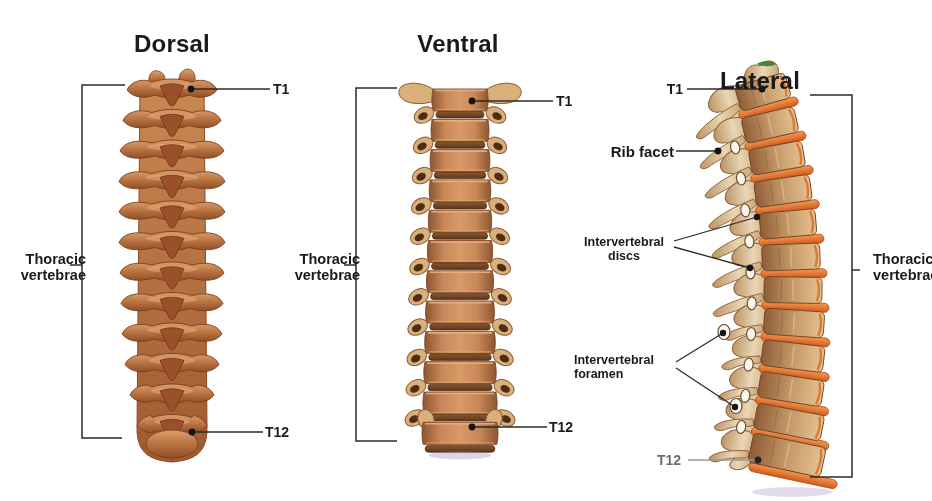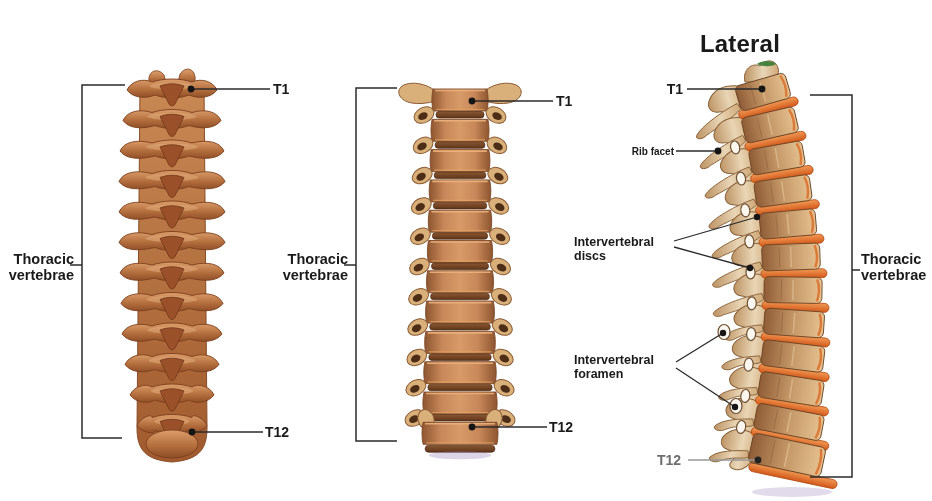--- a/index.html
+++ b/index.html
@@ -5,35 +5,35 @@
   html,body{margin:0;padding:0;background:#ffffff;}
   #stage{
     position:relative;width:932px;height:501px;background:#ffffff;overflow:hidden;
     font-family:"Liberation Sans",sans-serif;
   }
   #figure-svg{position:absolute;left:0;top:0;}
   .lbl{position:absolute;font-weight:700;color:#1a1a1a;white-space:normal;}
   .title{font-size:24px;width:140px;text-align:center;top:30px;letter-spacing:.2px;}
   #title-dorsal{left:102px;}
   #title-ventral{left:388px;}
-  #title-lateral{left:670px;}
-  .bracket-label{font-size:14.5px;line-height:15.5px;width:74px;}
+  #title-lateral{left:690px;margin-top:37px;}
+  .bracket-label{font-size:14.5px;line-height:15.5px;width:74px;padding-left:12px;}
   #thoracic-dorsal{left:0px;top:252px;text-align:right;}
   #thoracic-ventral{left:274px;top:252px;text-align:right;}
   #thoracic-lateral{left:861px;top:252px;text-align:left;}
   .tag{font-size:14px;line-height:13px;}
   #t1-dorsal{left:273px;top:83px;}
   #t12-dorsal{left:265px;top:426px;}
   #t1-ventral{left:556px;top:95px;}
   #t12-ventral{left:549px;top:421px;}
   #t1-lateral{left:652px;top:83px;width:31px;text-align:right;}
   #t12-lateral{left:648px;top:454px;width:33px;text-align:right;color:#6e6e6e;}
   .mid-label{font-size:12.5px;line-height:13.5px;}
-  #rib-facet{left:586px;top:145px;width:88px;text-align:right;font-size:10px;}
-  #iv-discs{left:574px;top:236px;width:100px;}
+  #rib-facet{left:586px;top:145px;width:88px;text-align:right;font-size:15px;}
+  #iv-discs{left:574px;top:236px;width:100px;text-align:center;}
   #iv-foramen{left:574px;top:354px;width:100px;text-align:left;}
 </style>
 </head>
 <body>
 
 <div id="stage">
 
   <svg id="figure-svg" width="932" height="501" viewBox="0 0 932 501">
     <defs>
       <linearGradient id="gV" x1="0" y1="0" x2="0" y2="1">
@@ -529,20 +529,22 @@
       <circle cx="750" cy="268" r="3.2" fill="#151515" stroke="none"></circle>
       <line x1="676" y1="362" x2="723" y2="333" stroke-width="1.3"></line>
       <circle cx="723" cy="333" r="3.2" fill="#151515" stroke="none"></circle>
       <line x1="676" y1="368" x2="735" y2="407" stroke-width="1.3"></line>
       <circle cx="735" cy="407" r="3.2" fill="#151515" stroke="none"></circle>
       <line x1="688" y1="460" x2="758" y2="460" stroke="#979797" stroke-width="1.6"></line>
       <circle cx="758" cy="460" r="3.4" fill="#222222" stroke="none"></circle>
     </g>
   </svg>
 
+  <div class="lbl title" id="title-dorsal">Dorsal</div>
+  <div class="lbl title" id="title-ventral">Ventral</div>
   <div class="lbl title" id="title-lateral">Lateral</div>
 
   <div class="lbl bracket-label" id="thoracic-dorsal">Thoracic vertebrae</div>
   <div class="lbl bracket-label" id="thoracic-ventral">Thoracic vertebrae</div>
   <div class="lbl bracket-label" id="thoracic-lateral">Thoracic vertebrae</div>
 
   <div class="lbl tag" id="t1-dorsal">T1</div>
   <div class="lbl tag" id="t12-dorsal">T12</div>
   <div class="lbl tag" id="t1-ventral">T1</div>
   <div class="lbl tag" id="t12-ventral">T12</div>

